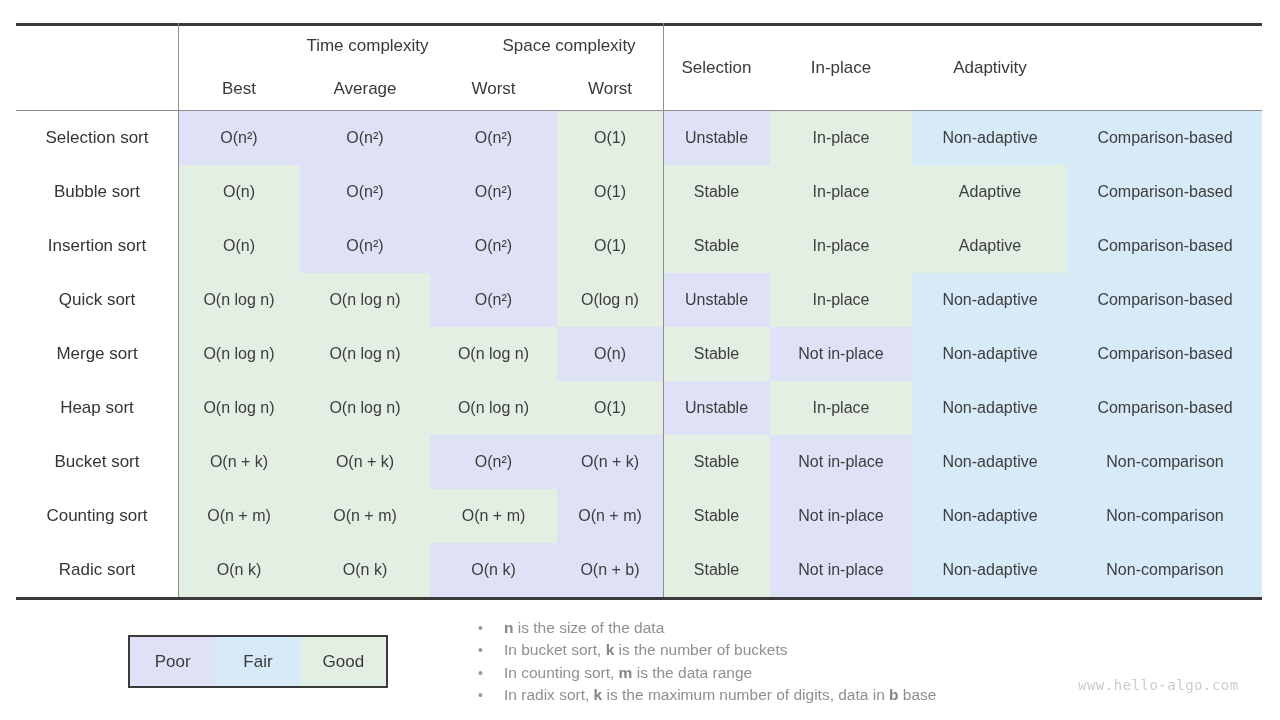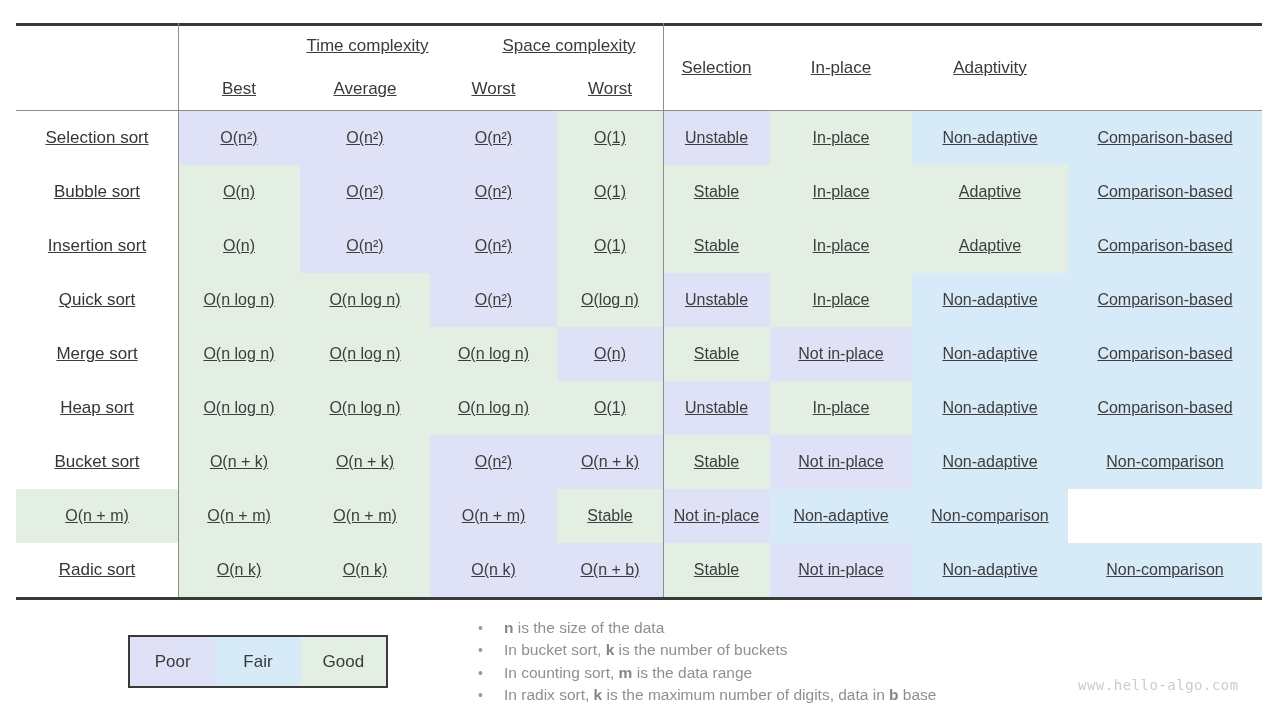--- a/index.html
+++ b/index.html
@@ -1,21 +1,21 @@
 <!DOCTYPE html>
 <html><head>
 <meta charset="utf-8">
 <style>
   * { margin:0; padding:0; box-sizing:border-box; }
   html,body { width:1280px; height:720px; background:#fff; font-family:"Liberation Sans","DejaVu Sans",sans-serif; }
   .canvas { position:relative; width:1280px; height:720px; background:#fff; overflow:hidden; color:#3d3d3d; }
 
   
   .tablewrap { position:absolute; left:16px; top:25px; width:1246px; }
-  .hgrid, .row { display:grid; grid-template-columns:162px 122px 130px 127px 106px 107px 142px 156px 194px;text-decoration:underline; }
+  .hgrid, .row { display:grid; grid-template-columns:162px 122px 130px 127px 106px 107px 142px 156px 194px; }
   .hgrid { grid-template-rows:42px 44px; height:86px; }
   .hcell { display:flex; align-items:center; justify-content:center; font-size:17px; color:#3a3a3a; white-space:nowrap; }
   .group-time  { grid-column:2 / 5; grid-row:1; }
   .group-space { grid-column:5; grid-row:1; transform:translateX(-41px); }
   .sub { grid-row:2; }
   .attr { grid-row:1 / span 2; }
   .tbody .row { height:54px; }
   .cell { display:flex; align-items:center; justify-content:center; font-size:16px; color:#3d3d3d; white-space:nowrap; }
   .rowlabel { display:flex; align-items:center; justify-content:center; font-size:17px; color:#353535; background:#fff; }
 
@@ -124,20 +124,21 @@
           <div class="cell" style="background: rgb(227, 239, 226);">O(n + k)</div>
           <div class="cell" style="background: rgb(227, 239, 226);">O(n + k)</div>
           <div class="cell" style="background: rgb(223, 225, 246);">O(n²)</div>
           <div class="cell" style="background: rgb(223, 225, 246);">O(n + k)</div>
           <div class="cell" style="background: rgb(227, 239, 226);">Stable</div>
           <div class="cell" style="background: rgb(223, 225, 246);">Not in-place</div>
           <div class="cell" style="background: rgb(215, 234, 248);">Non-adaptive</div>
           <div class="cell" style="background: rgb(215, 234, 248);">Non-comparison</div>
         </div>
         <div class="row">
+          <div class="rowlabel">Counting sort</div>
           <div class="cell" style="background: rgb(227, 239, 226);">O(n + m)</div>
           <div class="cell" style="background: rgb(227, 239, 226);">O(n + m)</div>
           <div class="cell" style="background: rgb(227, 239, 226);">O(n + m)</div>
           <div class="cell" style="background: rgb(223, 225, 246);">O(n + m)</div>
           <div class="cell" style="background: rgb(227, 239, 226);">Stable</div>
           <div class="cell" style="background: rgb(223, 225, 246);">Not in-place</div>
           <div class="cell" style="background: rgb(215, 234, 248);">Non-adaptive</div>
           <div class="cell" style="background: rgb(215, 234, 248);">Non-comparison</div>
         </div>
         <div class="row">

